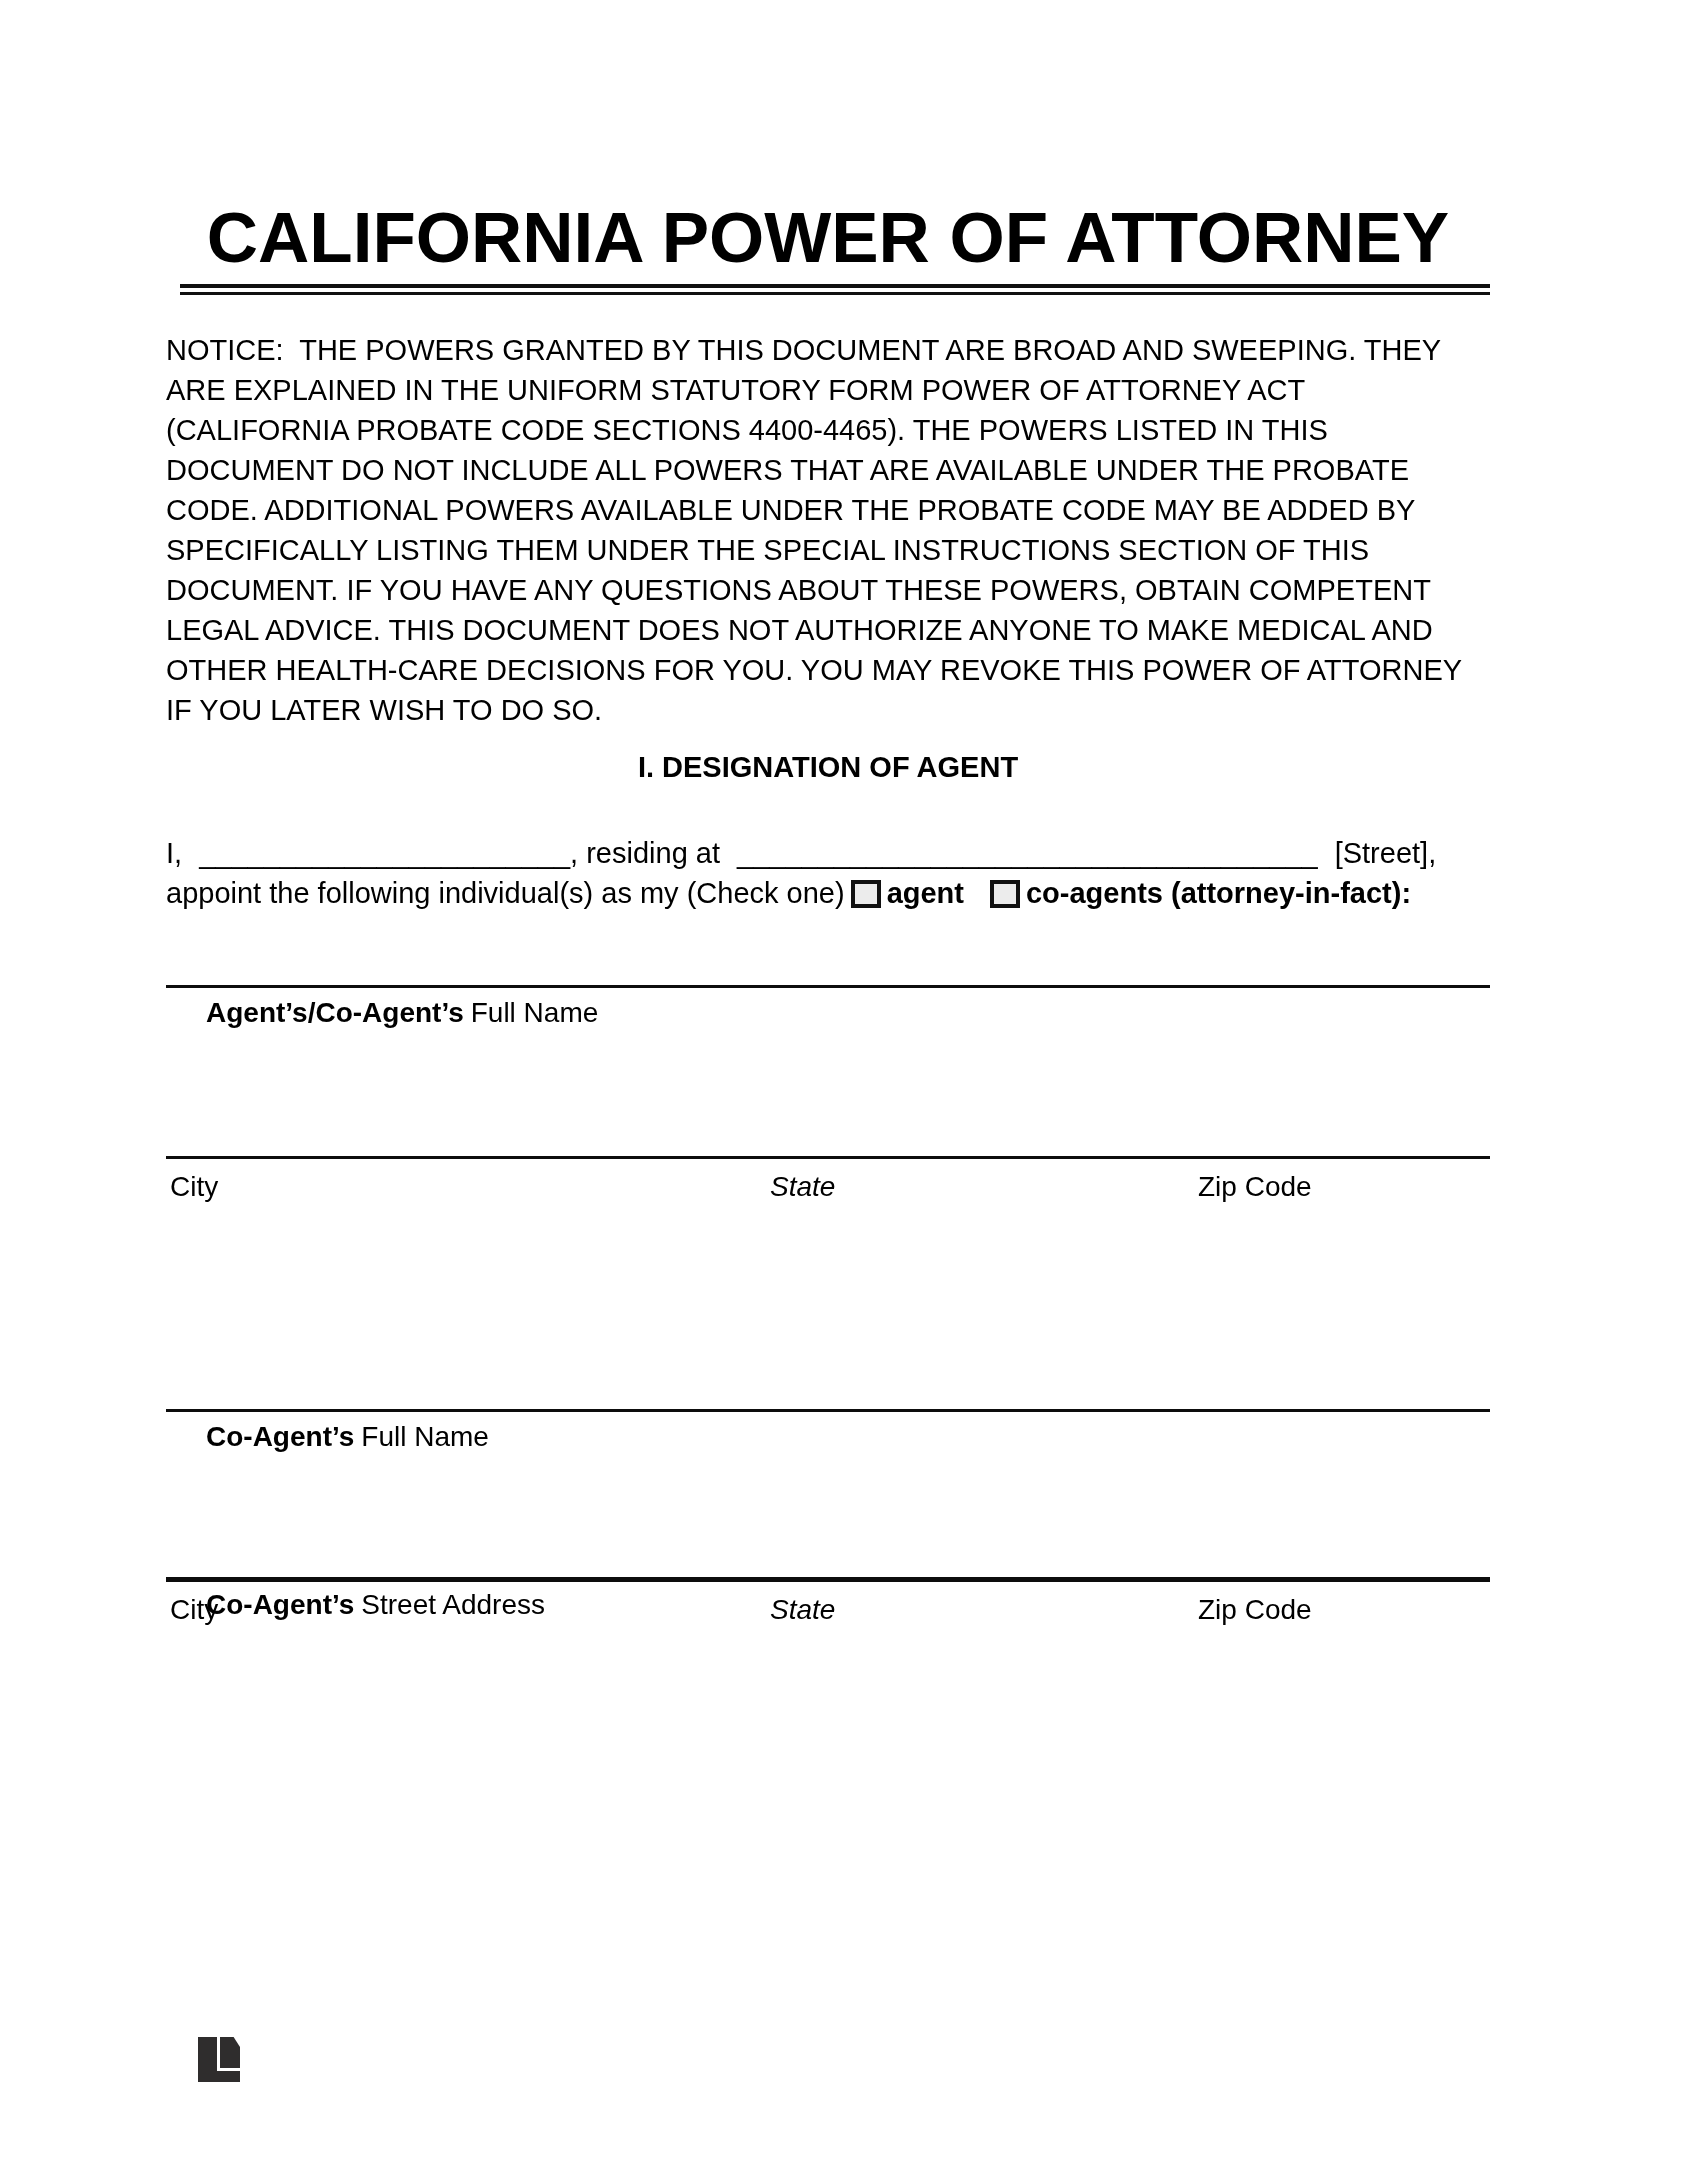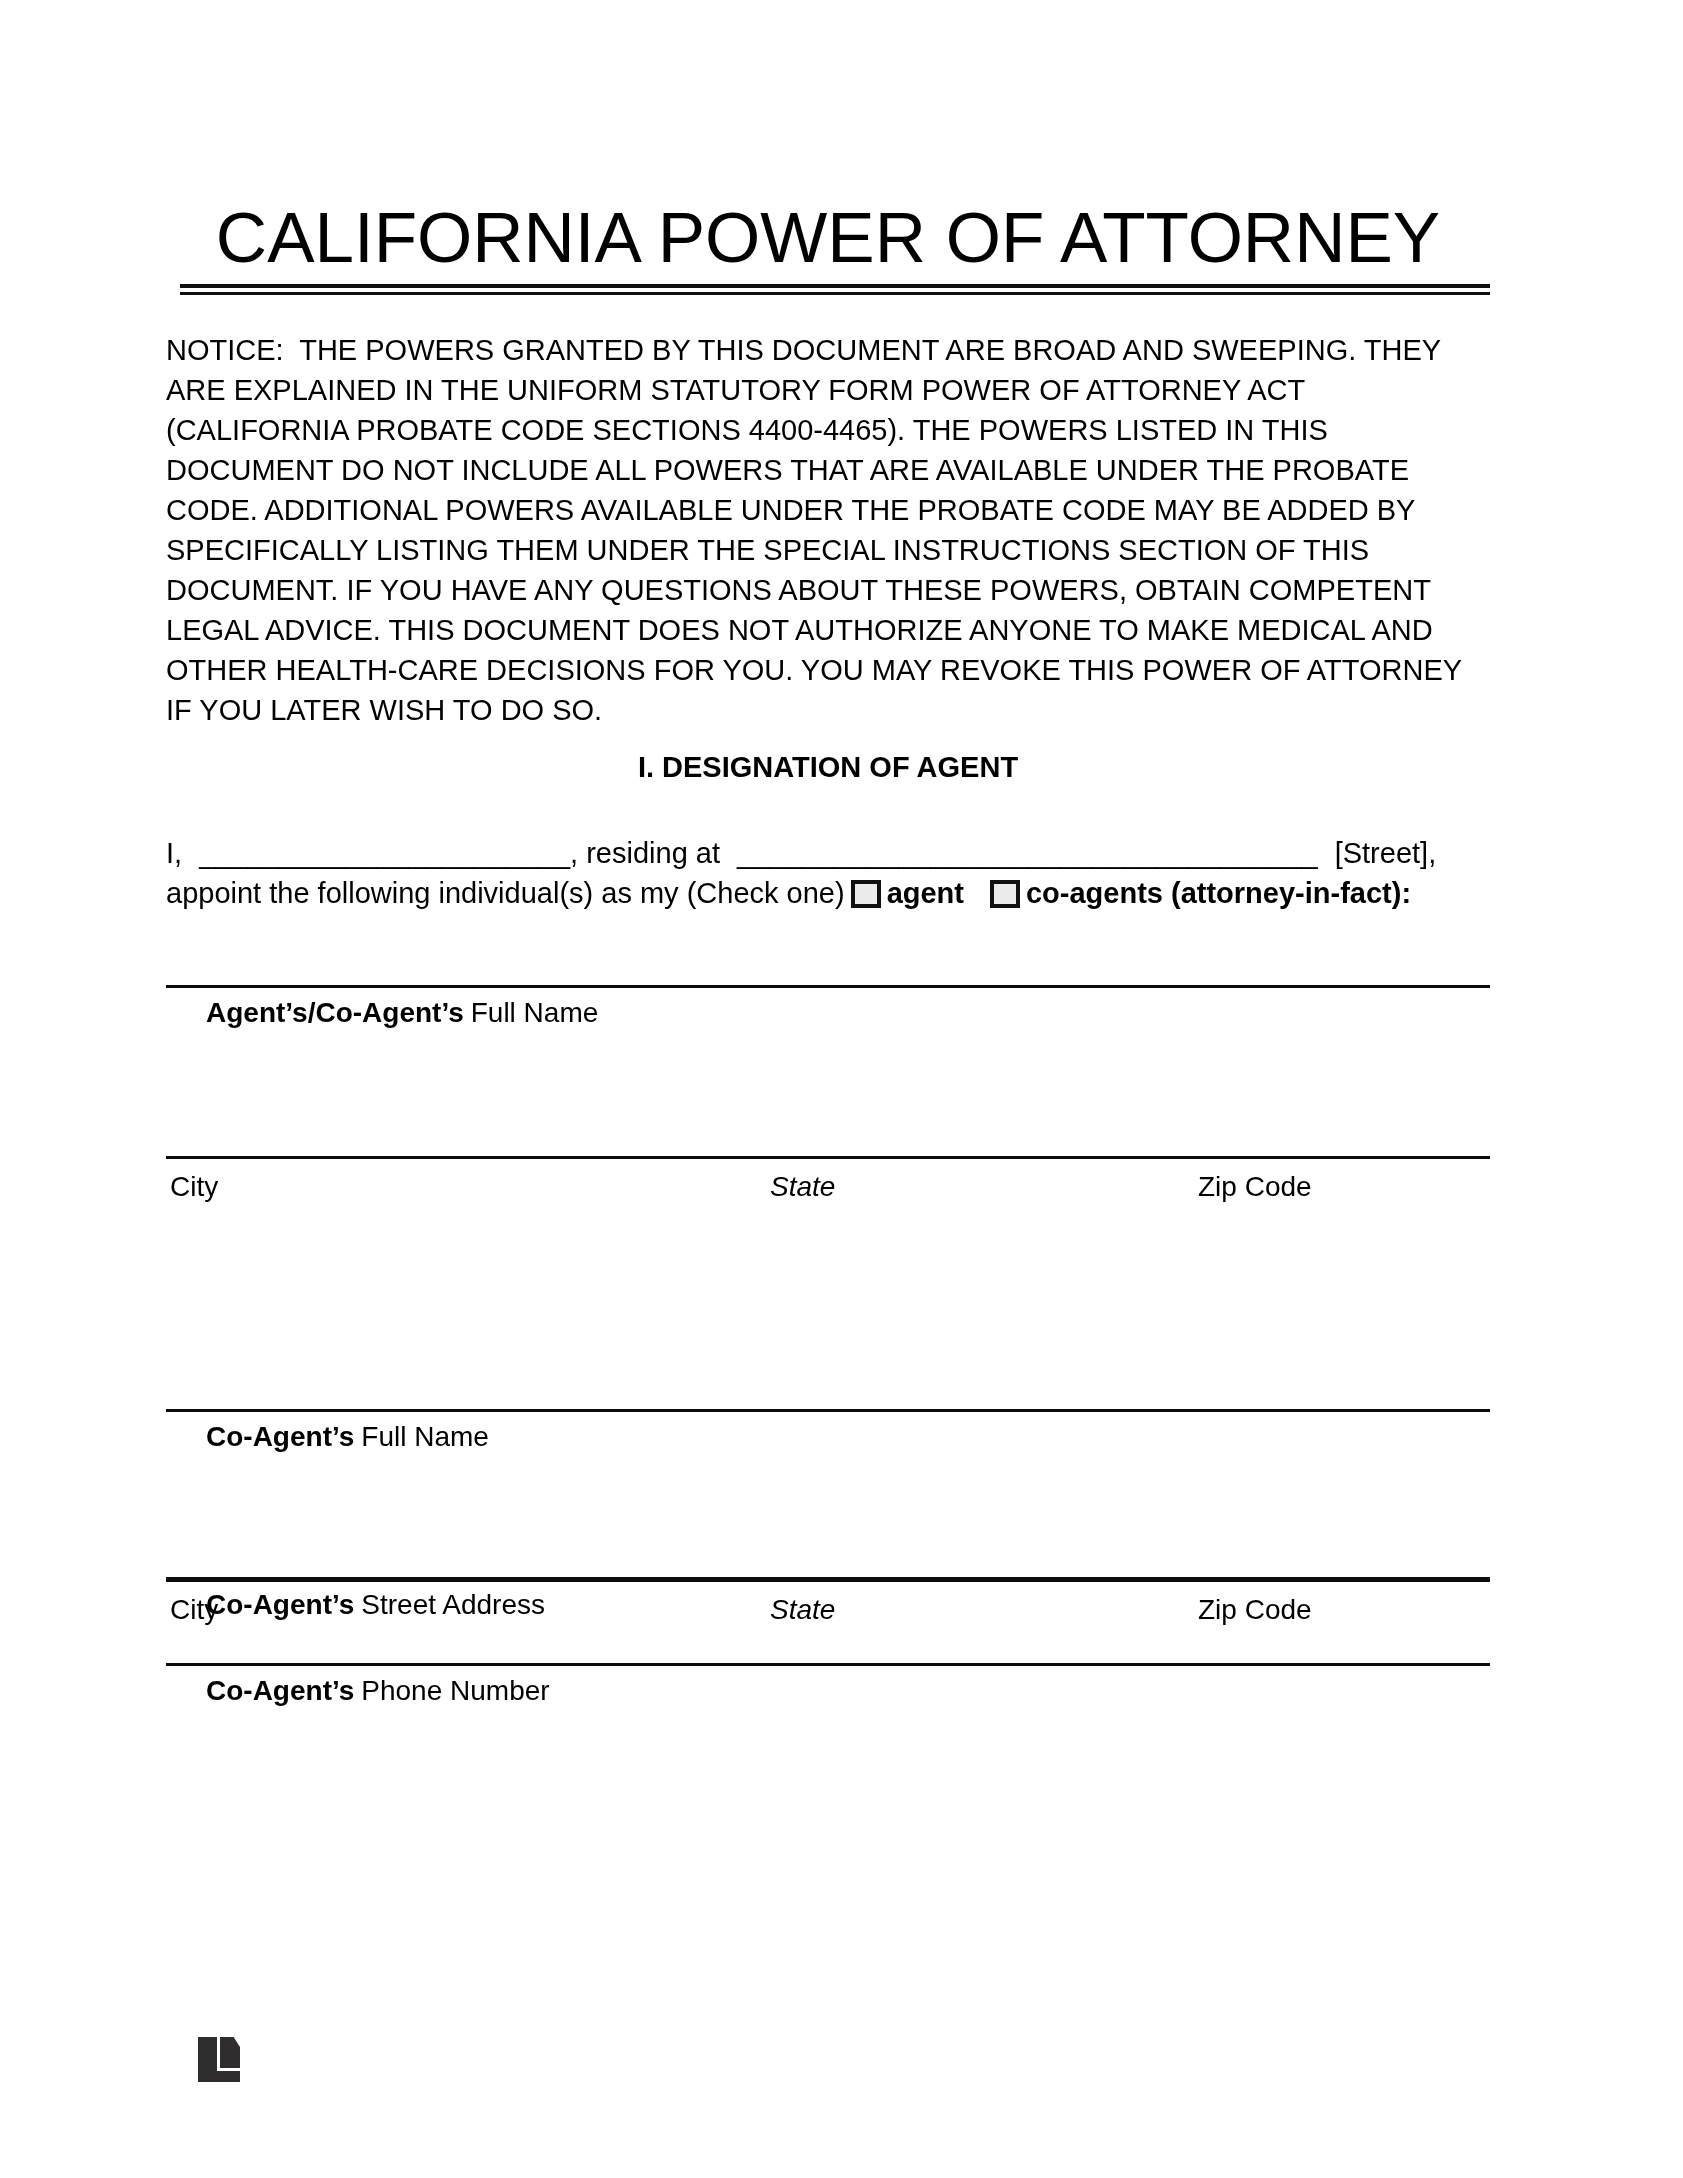--- a/index.html
+++ b/index.html
@@ -23,21 +23,21 @@
     height: 2178px;
   }
   
   .doc-title {
     position: absolute;
     top: 200px;
     left: 0;
     width: 100%;
     text-align: center;
     font-size: 71px;
-    font-weight: normal;
+    font-weight: bold;
     letter-spacing: 0px;
     line-height: 75px;
     white-space: nowrap;
   }
   .title-rule {
     position: absolute;
     top: 284px;
     left: 14px;
     right: 0;
     height: 11px;
@@ -181,23 +181,20 @@
     <div class="field-row row-6">
       <span class="lbl"><span class="lbl-b">Co-Agent’s</span><span class="lbl-r">Street Address</span></span>
     </div>
 
     <div class="field-row row-7 csz-row">
       <span class="col col-city">City</span>
       <span class="col col-state">State</span>
       <span class="col col-zip">Zip Code</span>
     </div>
 
-    <div class="field-row row-8">
-      <span class="lbl"><span class="lbl-b">Co-Agent’s</span><span class="lbl-r">Phone Number</span></span>
-    </div>
 
   </div>
 
   <div class="logo">
     <div class="bar-vert"></div>
     <div class="bar-base"></div>
     <div class="doc-shape"></div>
   </div>
 </div>
 

